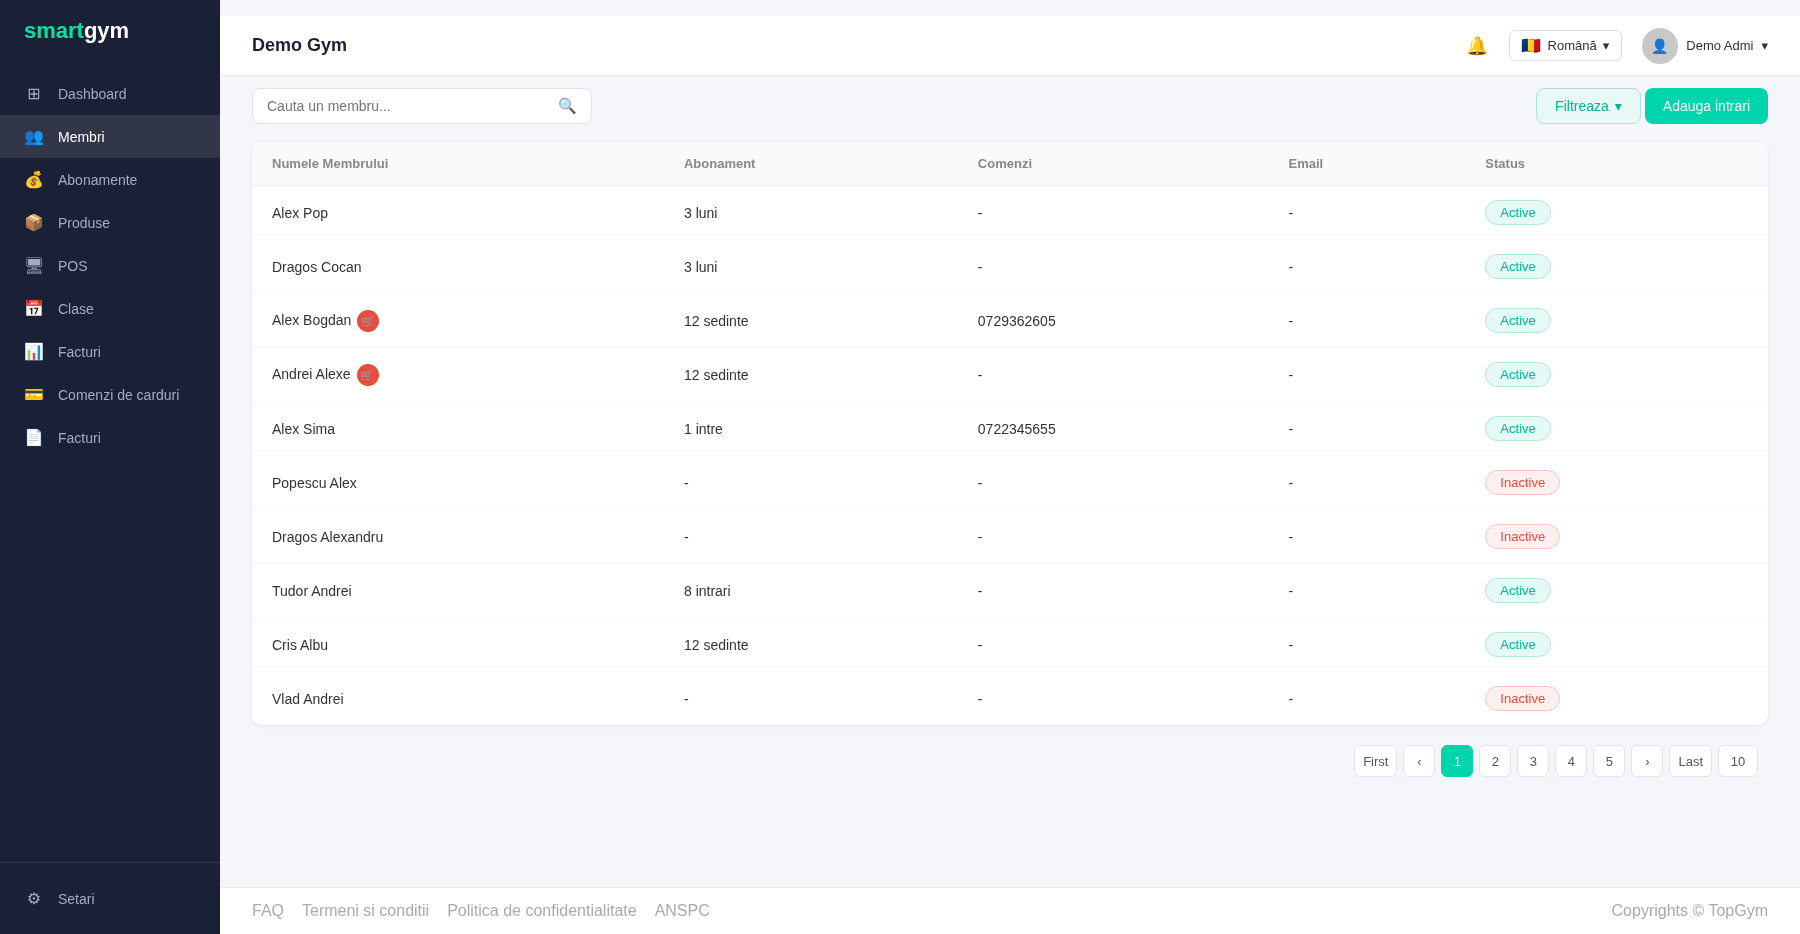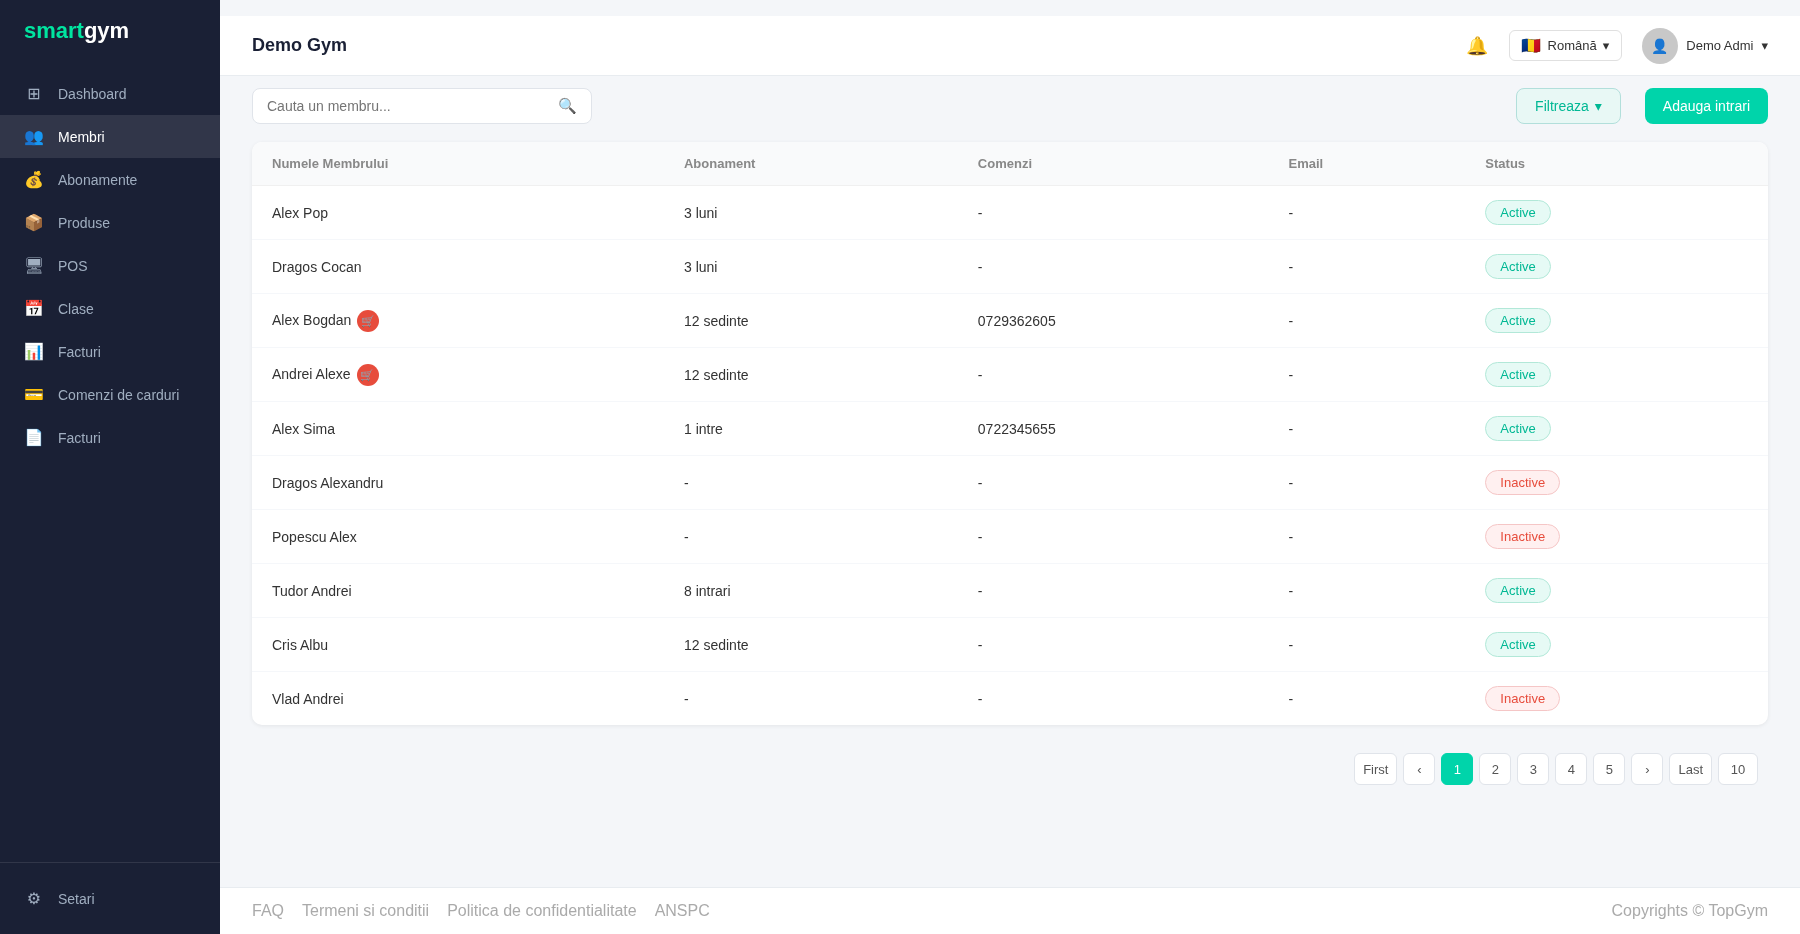--- a/index.html
+++ b/index.html
@@ -102,21 +102,21 @@
       border: 1px solid #e0e4ea; border-radius: 8px;
       background: white; padding: 8px 14px;
       width: 340px;
     }
     .search-box input {
       border: none; outline: none;
       font-size: 14px; color: #0f172a;
       background: transparent; width: 100%;
     }
     .search-icon { color: #aaa; font-size: 15px; margin-left: 6px; }
-    .toolbar-actions { display: flex; gap: 24px; margin-left: 28px; }
+    .toolbar-actions { display: flex; gap: 4px; margin-left: 28px; }
     .btn-filter {
       background: #00d4aa; color: white;
       border: none; border-radius: 8px;
       padding: 9px 18px; font-size: 14px;
       cursor: pointer; display: flex; align-items: center; gap: 6px;
     }
     .btn-add {
       background: #00d4aa; color: white;
       border: none; border-radius: 8px;
       padding: 9px 18px; font-size: 14px;
@@ -153,21 +153,21 @@
     .cart-icon {
       display: inline-block; background: #e74c3c;
       color: white; border-radius: 50%; width: 22px; height: 22px;
       text-align: center; line-height: 22px; font-size: 12px;
       margin-left: 6px; vertical-align: middle;
     }
 
     
     .pagination {
       display: flex; align-items: center; justify-content: flex-end;
-      padding: 20px 10px; gap: 6px; margin-top: 8px;
+      padding: 20px 10px; gap: 6px;
     }
     .page-btn {
       min-width: 32px; height: 32px; border-radius: 6px;
       border: 1px solid #e0e4ea; background: white;
       font-size: 13px; color: #555; cursor: pointer;
       display: flex; align-items: center; justify-content: center;
       padding: 0 8px;
     }
     .page-btn.active { background: #00d4aa; color: white; border-color: #00d4aa; }
     .page-input {
@@ -322,28 +322,28 @@
               <td><span class="status-badge status-active">Active</span></td>
             </tr>
             <tr>
               <td>Alex Sima</td>
               <td>1 intre</td>
               <td>0722345655</td>
               <td>-</td>
               <td><span class="status-badge status-active">Active</span></td>
             </tr>
             <tr>
+              <td>Popescu Alex</td>
+              <td>-</td>
+              <td>-</td>
+              <td>-</td>
+              <td><span class="status-badge status-inactive">Inactive</span></td>
+            </tr>
+            <tr>
               <td>Dragos Alexandru</td>
-              <td>-</td>
-              <td>-</td>
-              <td>-</td>
-              <td><span class="status-badge status-inactive">Inactive</span></td>
-            </tr>
-            <tr>
-              <td>Popescu Alex</td>
               <td>-</td>
               <td>-</td>
               <td>-</td>
               <td><span class="status-badge status-inactive">Inactive</span></td>
             </tr>
             <tr>
               <td>Tudor Andrei</td>
               <td>8 intrari</td>
               <td>-</td>
               <td>-</td>

